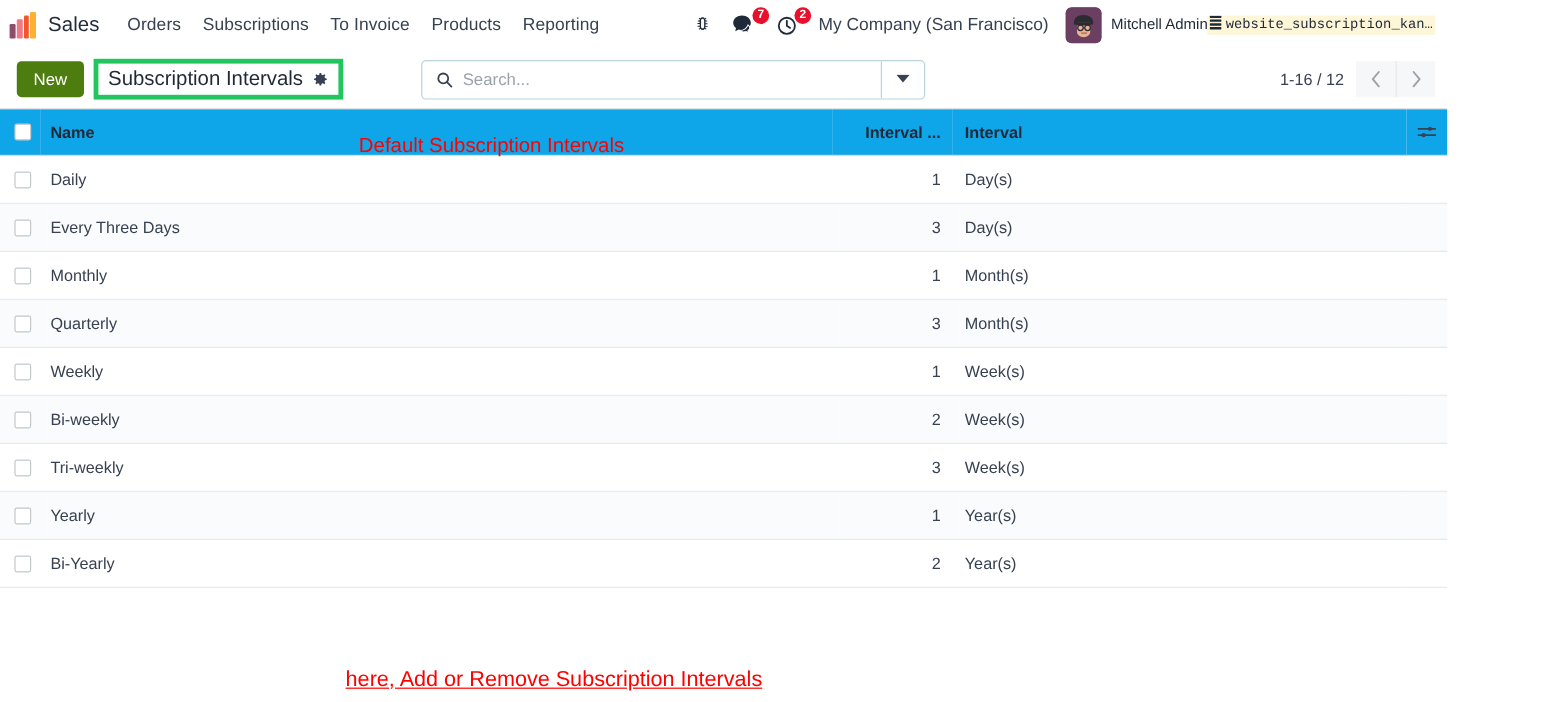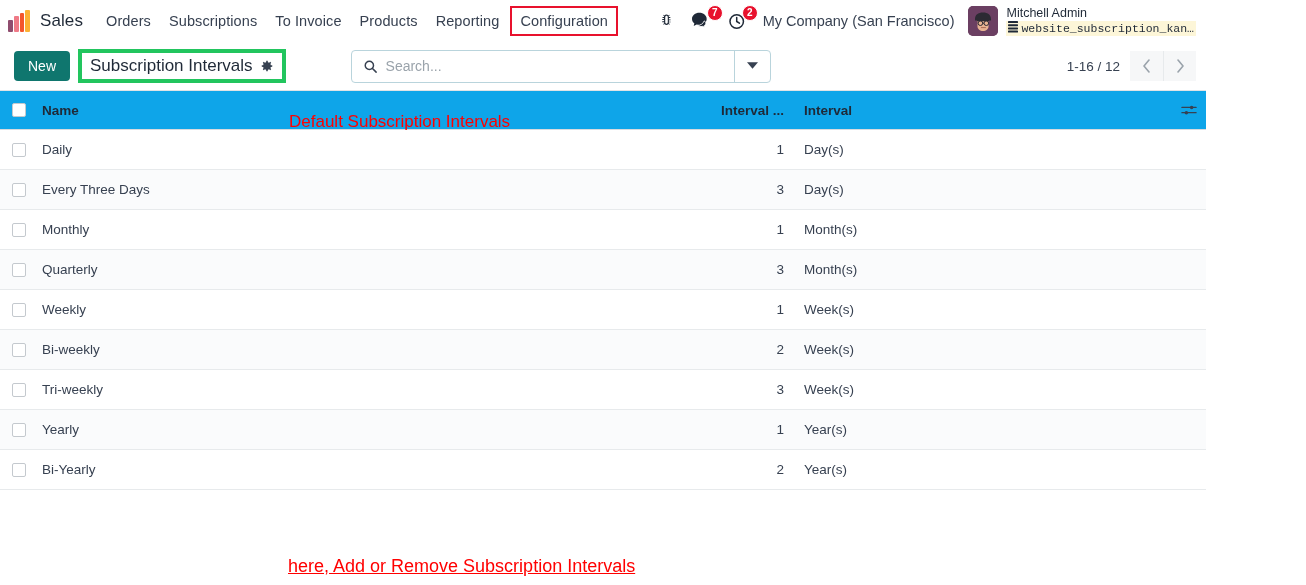--- a/index.html
+++ b/index.html
@@ -57,36 +57,36 @@
   }
   .company-name {
     font-size: 14.5px; color:#374151; cursor:pointer; white-space:nowrap;
     margin-right: 14px;
   }
   .user-menu { display:flex; align-items:center; gap:8px; cursor:pointer; }
   .avatar {
     width: 30px; height: 30px; border-radius: 5px; overflow:hidden;
     background:#6b3f62; flex:0 0 auto;
   }
-  .user-block { display:flex; flex-direction:column; line-height:1.15; }
+  .user-block { display:flex; flex-direction:row; line-height:1.15; }
   .user-name { font-size: 12.5px; color:#1f2937; }
   .db-tag {
     display:flex; align-items:center; gap:3px;
     background:#fdf6d8; color:#1f2937;
     font-family:"Liberation Mono", monospace; font-size:11.5px;
     padding:0 2px; max-width:205px; white-space:nowrap; overflow:hidden;
   }
 
   
   .control-panel {
     height: 48px; display:flex; align-items:center;
     padding: 0 10px 0 14px; background:#fff; position:relative;
   }
   .btn-new {
-    background:#0f766e; color:#fff; border:none;
+    background:#4d7c0f; color:#fff; border:none;
     font-size:14px; padding:7px 14px; border-radius:4px;
     cursor:pointer; font-family:inherit;text-align:right;
   }
   .breadcrumb-wrap {
     display:flex; align-items:center; gap:7px;
     border:4px solid #22c55e; padding:3px 8px; margin-left:8px;
   }
   .breadcrumb-title { font-size:17px; color:#1f2937; }
   .gear-icon { display:flex; align-items:center; cursor:pointer; color:#374151; }
 
@@ -143,21 +143,21 @@
     border-radius:2px; background:#fff; display:block; cursor:pointer;
   }
   .opt-icon { display:flex; align-items:center; justify-content:center; cursor:pointer; }
 
   
   .annot {
     position:absolute; color:#ff0000;
     font-family:"Liberation Sans", sans-serif; font-size:17px;
     white-space:nowrap; pointer-events:none;
   }
-  #annot-top { left:289px; top:112px; }
+  #annot-top { left:299px; top:112px; }
   #annot-bottom { left:288px; top:556px; font-size:18px;text-decoration:underline; }
   .page-root { position:relative; width:1206px; height:585px; }
 </style>
 </head>
 <body>
 
 <div class="page-root">
 
   <div class="navbar">
 
@@ -168,21 +168,20 @@
         <i class="bar4"></i>
     </div>
 
     <div class="brand">Sales</div>
 
     <div class="nav-item">Orders</div>
     <div class="nav-item">Subscriptions</div>
     <div class="nav-item">To Invoice</div>
     <div class="nav-item">Products</div>
     <div class="nav-item">Reporting</div>
-    <div class="nav-item boxed">Configuration</div>
 
     <div class="nav-spacer"></div>
 
     <div class="sys-icons">
 
       <div class="sys-icon">
         <svg width="17" height="17" viewBox="0 0 24 24" fill="#1f2937" aria-hidden="true">
           <path d="M12 2a3.2 3.2 0 0 1 2.6 1.4l1.3-.9.6.9-1.4 1c.2.4.3.9.3 1.4h2V7h-2v2h2.4v1.2H15.4v2H18V13h-2.6c0 .6-.1 1.1-.3 1.6l1.5 1-.6.9-1.4-.9A3.2 3.2 0 0 1 12 17a3.2 3.2 0 0 1-2.6-1.4l-1.4.9-.6-.9 1.5-1A5 5 0 0 1 8.6 13H6v-1.2h2.6v-2H6V8.6h2.4V7h-2V5.8h2c0-.5.1-1 .3-1.4l-1.4-1 .6-.9 1.3.9A3.2 3.2 0 0 1 12 2zm0 1.8c-1 0-1.8.9-1.8 2v7.4c0 1.1.8 2 1.8 2s1.8-.9 1.8-2V5.8c0-1.1-.8-2-1.8-2z"></path>
         </svg>
       </div>

